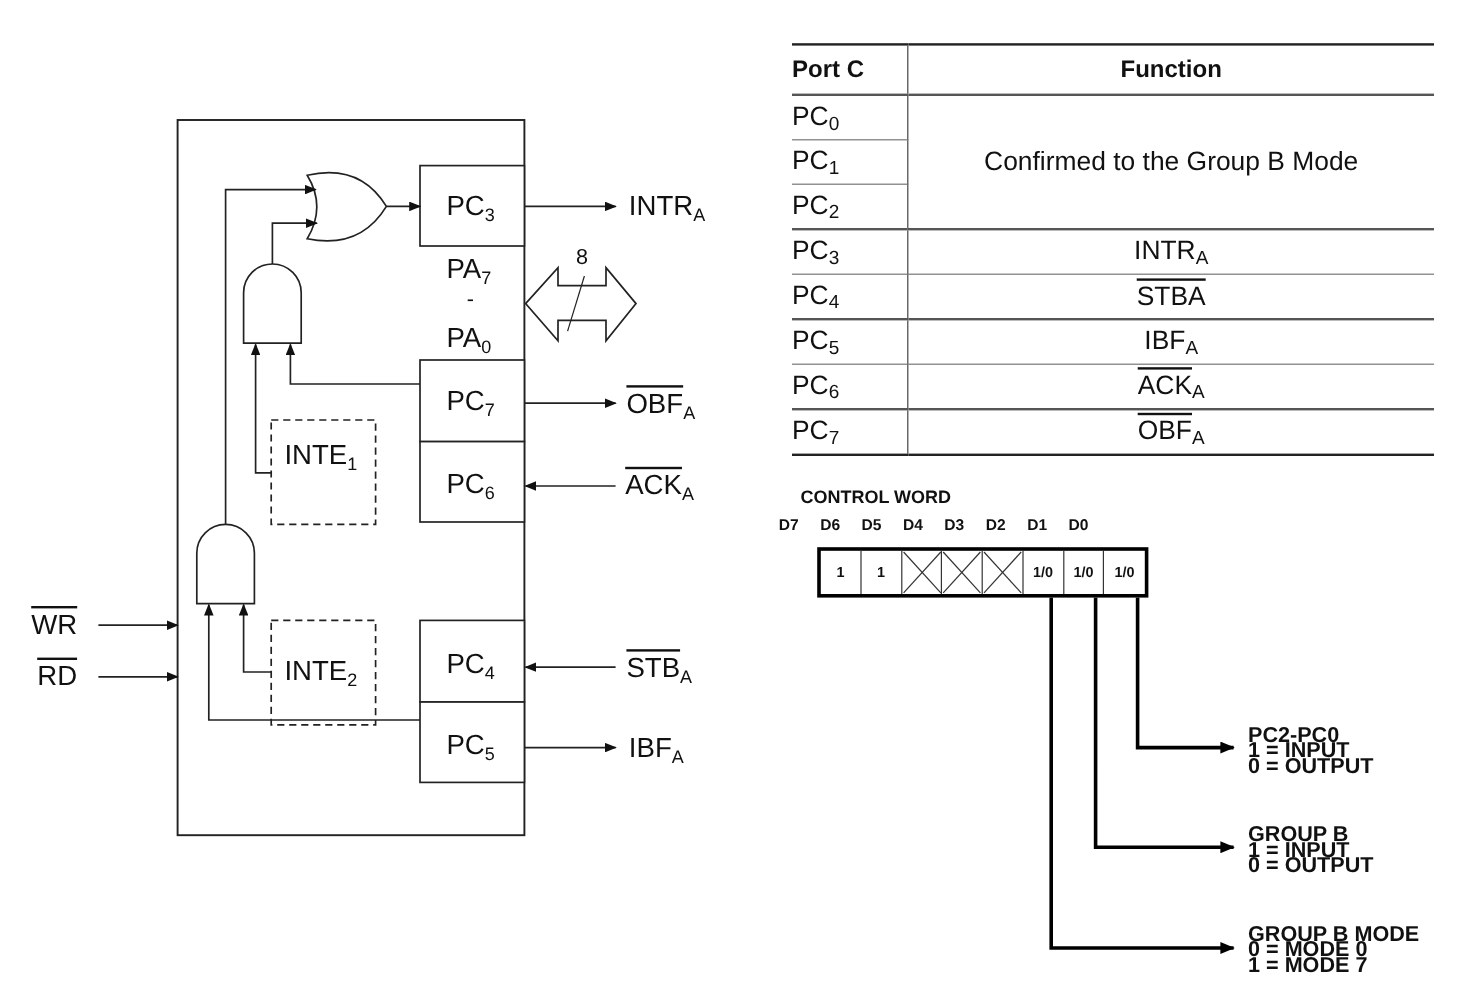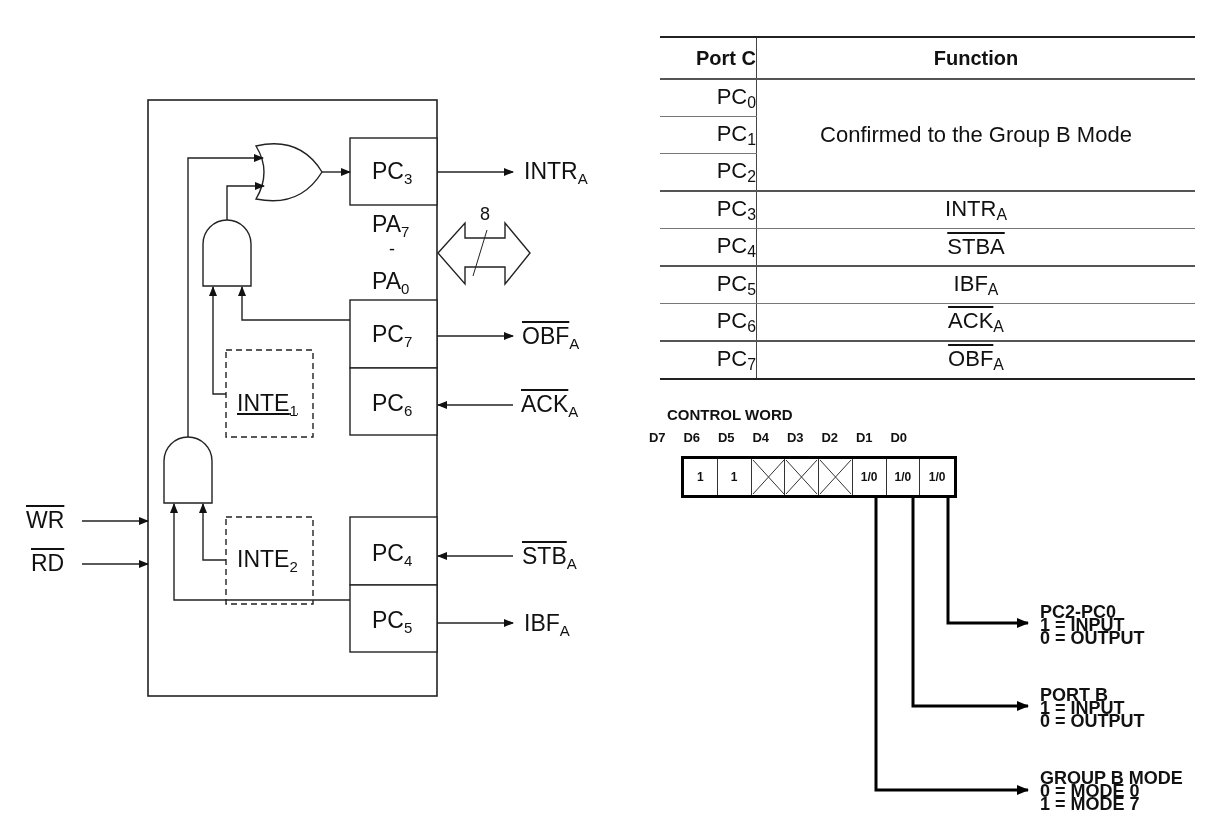--- a/index.html
+++ b/index.html
@@ -8,21 +8,21 @@
     svg { position: absolute; left: 0; top: 0; }
     .ol { text-decoration: overline; }
     table.portc { position: absolute; left: 660px; top: 36px; width: 535px;
       border-collapse: collapse; font-family: "Liberation Sans", sans-serif; }
     table.portc th { font-weight: bold; font-size: 20px; height: 40px; padding: 0;
       border-top: 2px solid #222; border-bottom: 2px solid #555; }
     table.portc td { font-size: 22px; height: 36px; padding: 0; text-align: center;
       border-bottom: 1px solid #777; }
     table.portc tr.grp td { border-bottom: 2px solid #555; }
     table.portc tr.last td { border-bottom: 2.5px solid #222; }
-    table.portc .c1 { width: 96px; border-right: 1.5px solid #444; text-align: right; }
+    table.portc .c1 { width: 96px; border-right: 1.5px solid #444; text-align: left; }
     table.portc .c2 { text-align: center; }
     sub { font-size: 0.72em; vertical-align: -0.25em; }
     .cw-title { position: absolute; left: 667px; top: 406px; font-weight: bold; font-size: 15px; }
     .cw-bits { position: absolute; left: 640px; top: 430px; display: flex; font-weight: bold; font-size: 13px; }
     .cw-bits span { width: 34.5px; text-align: center; }
     .cw-box { position: absolute; left: 681px; top: 456px; width: 270px; height: 36px;
       border: 3.5px solid #000; display: flex; background: #fff; }
     .cw-cell { width: 33.75px; height: 36px; border-right: 1.5px solid #333; box-sizing: border-box;
       display: flex; align-items: center; justify-content: center; font-weight: bold; font-size: 12px;
       position: relative; }
@@ -97,21 +97,21 @@
 </svg>
 
 <div class="lbl" style="left:372px;top:160px;"><span>PC</span><sub>3</sub></div>
 <div class="lbl" style="left:372px;top:213px;"><span>PA</span><sub>7</sub></div>
 <div class="lbl" style="left:389px;top:240px;font-size:18px;">-</div>
 <div class="lbl" style="left:372px;top:270px;"><span>PA</span><sub>0</sub></div>
 <div class="lbl" style="left:372px;top:323px;"><span>PC</span><sub>7</sub></div>
 <div class="lbl" style="left:372px;top:392px;"><span>PC</span><sub>6</sub></div>
 <div class="lbl" style="left:372px;top:542px;"><span>PC</span><sub>4</sub></div>
 <div class="lbl" style="left:372px;top:609px;"><span>PC</span><sub>5</sub></div>
-<div class="lbl" style="left:237px;top:392px;text-decoration:underline;"><span>INTE</span><sub>1</sub></div>
+<div class="lbl" style="left:237px;top:368px;"><span>INTE</span><sub>1</sub></div>
 <div class="lbl" style="left:237px;top:548px;"><span>INTE</span><sub>2</sub></div>
 <div class="lbl" style="left:480px;top:205px;font-size:18px;">8</div>
 
 <div class="lbl" style="left:524px;top:160px;"><span>INTR</span><sub>A</sub></div>
 <div class="lbl" style="left:522px;top:325px;"><span class="ol">OBF</span><sub>A</sub></div>
 <div class="lbl" style="left:521px;top:393px;"><span class="ol">ACK</span><sub>A</sub></div>
 <div class="lbl" style="left:522px;top:545px;"><span class="ol">STB</span><sub>A</sub></div>
 <div class="lbl" style="left:524px;top:612px;"><span>IBF</span><sub>A</sub></div>
 <div class="lbl" style="left:26px;top:509px;"><span class="ol">WR</span></div>
 <div class="lbl" style="left:31px;top:552px;"><span class="ol">RD</span></div>
@@ -193,21 +193,21 @@
     <div class="cw-cell">1/0</div>
     <div class="cw-cell">1/0</div>
   </div>
 
 <div class="note" style="left:1040px;top:606px;">
   <div>PC2-PC0</div>
   <div>1 = INPUT</div>
   <div>0 = OUTPUT</div>
 </div>
 <div class="note" style="left:1040px;top:689px;">
-  <div>PORT B</div>
+  <div>GROUP B</div>
   <div>1 = INPUT</div>
   <div>0 = OUTPUT</div>
 </div>
 <div class="note" style="left:1040px;top:772px;">
   <div>GROUP B MODE</div>
   <div>0 = MODE 0</div>
   <div>1 = MODE 7</div>
 </div>
 
 </body></html>

